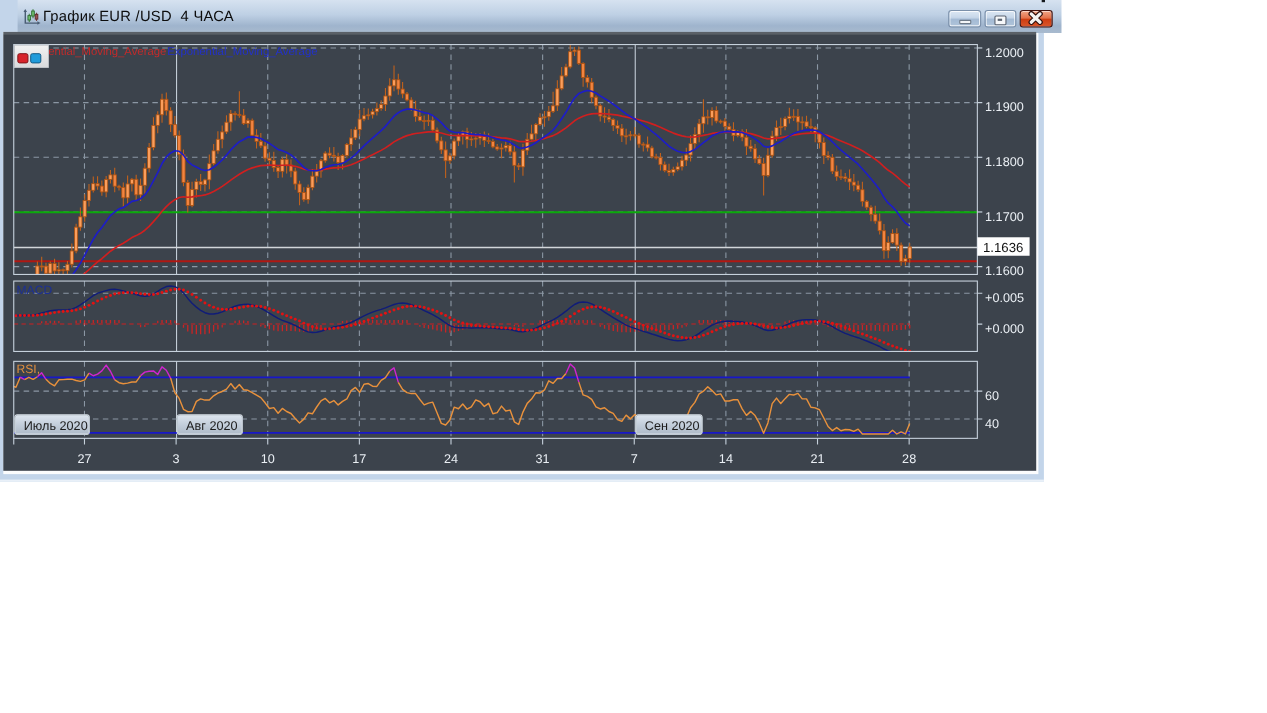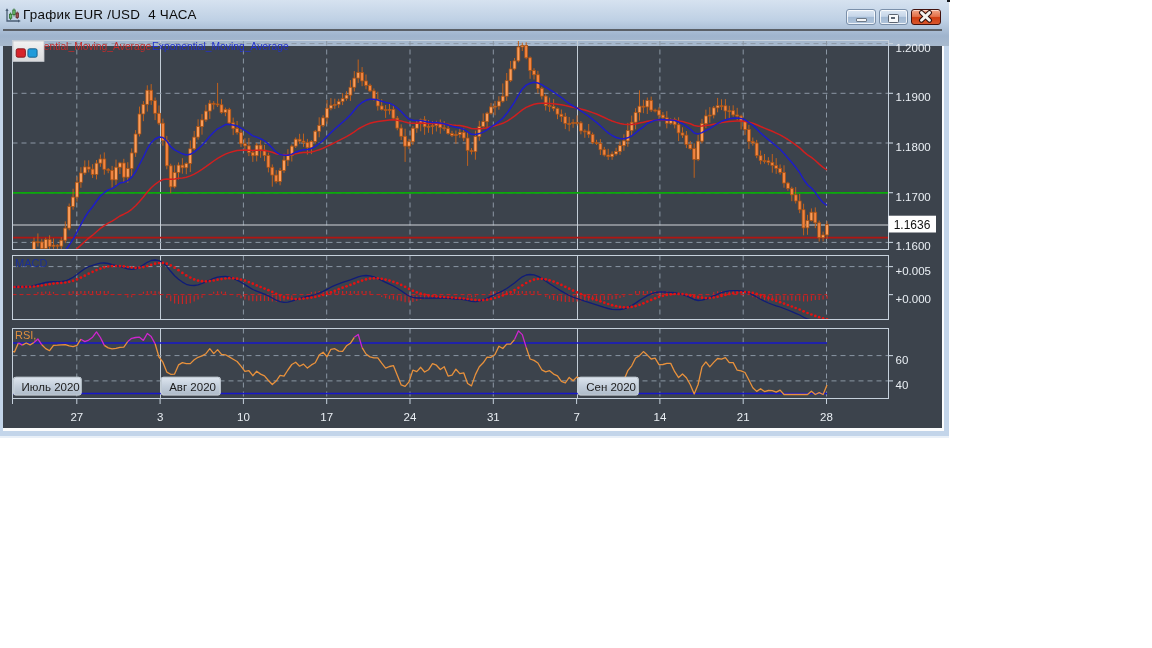--- a/index.html
+++ b/index.html
@@ -1,17 +1,17 @@
 <!DOCTYPE html>
 <html><head><meta charset="utf-8"><title>График EUR /USD  4 ЧАСА</title>
 <style>
 html,body{margin:0;padding:0;background:#ffffff;width:1152px;height:648px;overflow:hidden}
 *{box-sizing:border-box}
 #win{position:absolute;left:0;top:0;width:949px;height:437.5px;background:#c3d5ea;font-family:"Liberation Sans",sans-serif}
-#title{position:absolute;left:0;top:0;width:100%;height:46px;
+#title{position:absolute;left:16px;top:0;width:100%;height:30px;
  background:linear-gradient(180deg,#d6e2f0 0%,#bed0e4 45%,#9fb4cd 78%,#a8bace 100%)}
 #title .txt{position:absolute;left:23px;top:7px;font-size:13.4px;color:#0c0c0c;letter-spacing:0.25px;white-space:pre}
 #gstrip{position:absolute;left:3px;top:28.6px;width:938.5px;height:2px;background:#5a6067}
 #whl{position:absolute;left:3px;top:28.6px;width:941px;height:402px;background:#fbfcfd}
 #content{position:absolute;left:3px;top:30.6px;width:938.5px;height:397.9px;background:#3c434c}
 .btn{position:absolute;top:9.4px;height:15.6px;border-radius:3px;border:1px solid #7b90aa;
  background:linear-gradient(180deg,#dce7f3 0%,#c6d6e9 45%,#a3bad4 53%,#b0c4da 100%);
  box-shadow:inset 0 0 0 1px rgba(255,255,255,0.8)}
 #bmin{left:845.5px;width:30.5px}
 #bmax{left:878.7px;width:29.7px}

